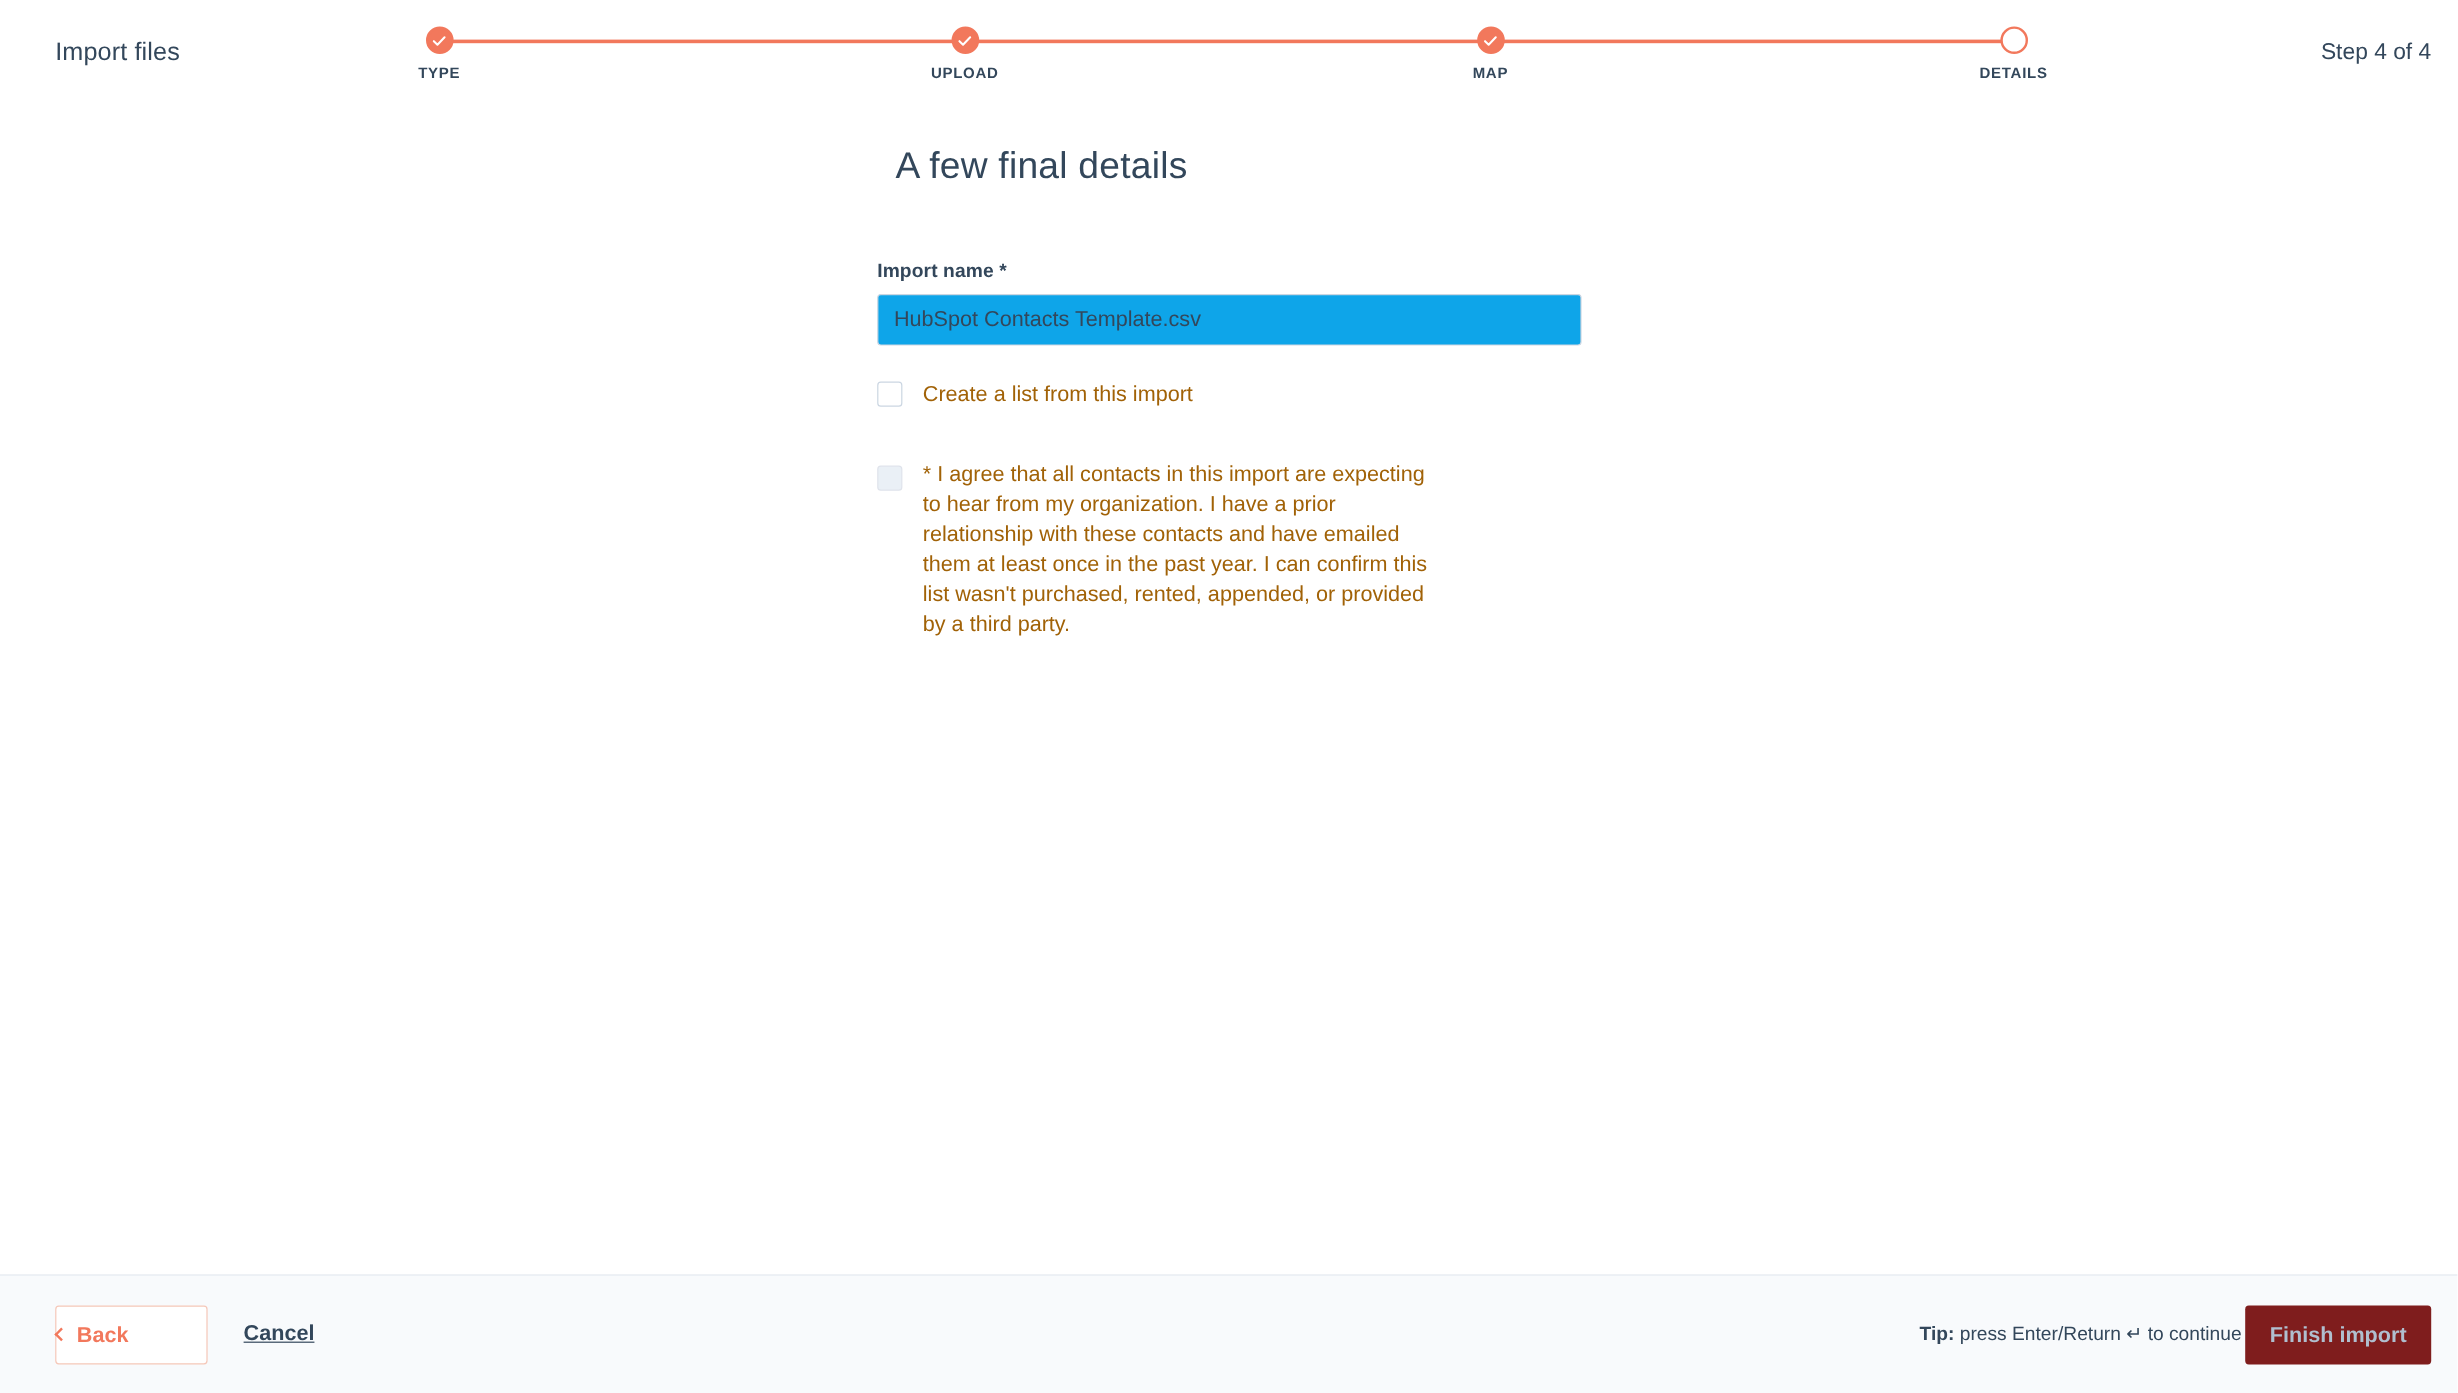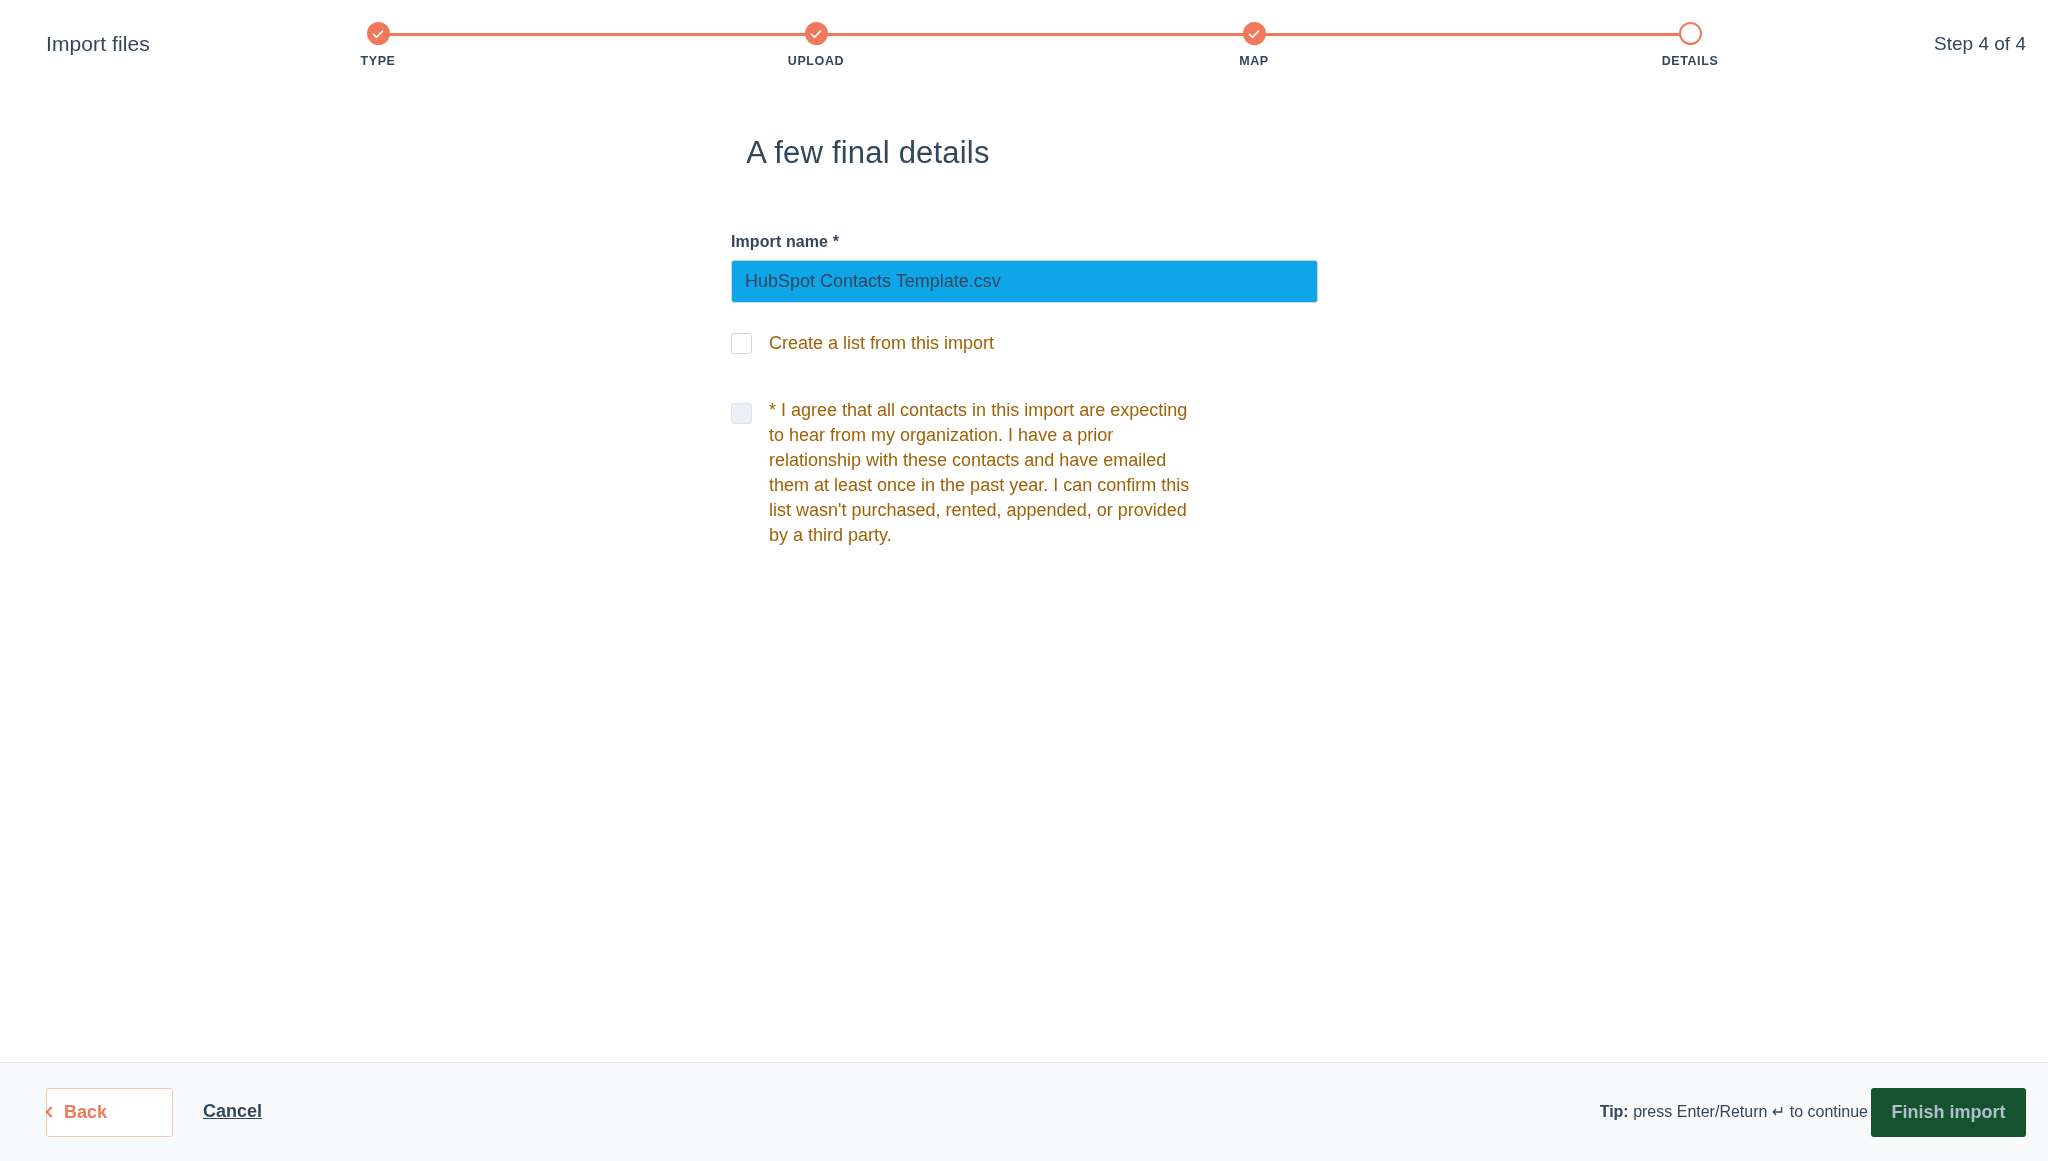--- a/index.html
+++ b/index.html
@@ -38,21 +38,21 @@
     position: absolute;
     right: 22px;
     top: 33px;
     font-size: 19px;
     color: #33475b;
   }
 
   
   .stepper {
     position: absolute;
-    left: 356px;
+    left: 344px;
     top: 12px;
     width: 1356px;
     height: 72px;
   }
 
   .stepper-line {
     position: absolute;
     left: 22px;
     top: 21px;
     width: 1312px;
@@ -96,21 +96,21 @@
     margin-top: 9px;
     font-size: 12.5px;
     font-weight: bold;
     letter-spacing: .6px;
     color: #33475b;
   }
 
   
   .content {
     position: absolute;
-    top: 107px;
+    top: 92px;
     left: 0;
     width: 1736px;
     height: 970px;
   }
 
   .page-heading {
     text-align: center;
     font-size: 31px;
     font-weight: normal;
     color: #33475b;
@@ -245,21 +245,21 @@
   }
 
   .tip b { font-weight: bold; }
 
   .btn-finish {
     position: absolute;
     right: 22px;
     top: 25px;
     width: 155px;
     height: 49px;
-    background: #14532d;
+    background: #7f1d1d;
     border: none;
     border-radius: 3px;
     color: #b0bfcf;
     font-family: "Liberation Sans", sans-serif;
     font-size: 18px;
     font-weight: bold;
     cursor: default;
   }
 </style>
 </head>

